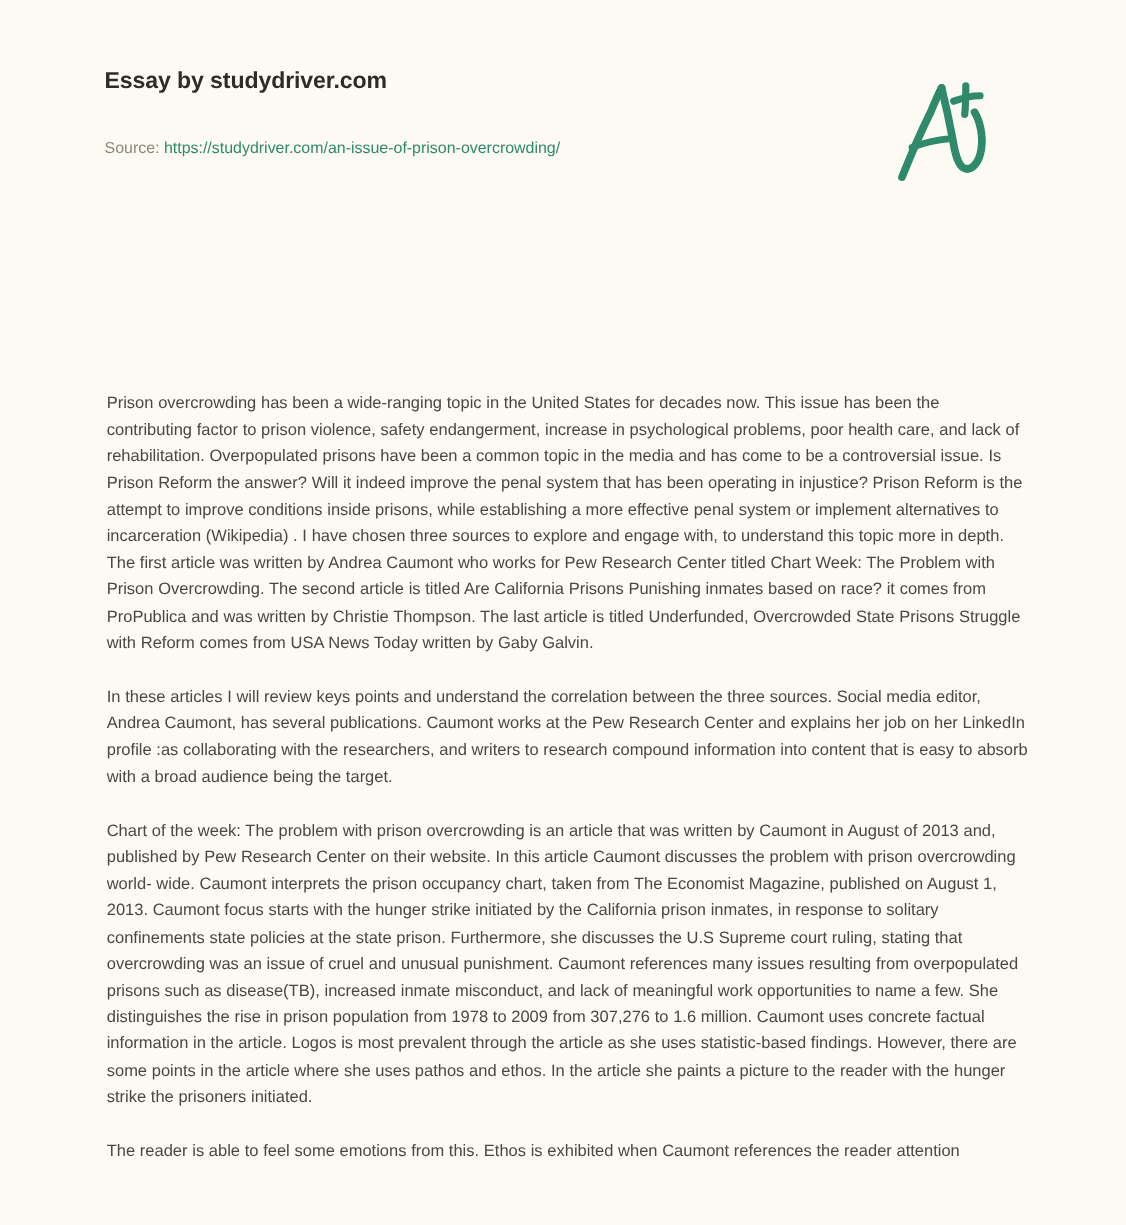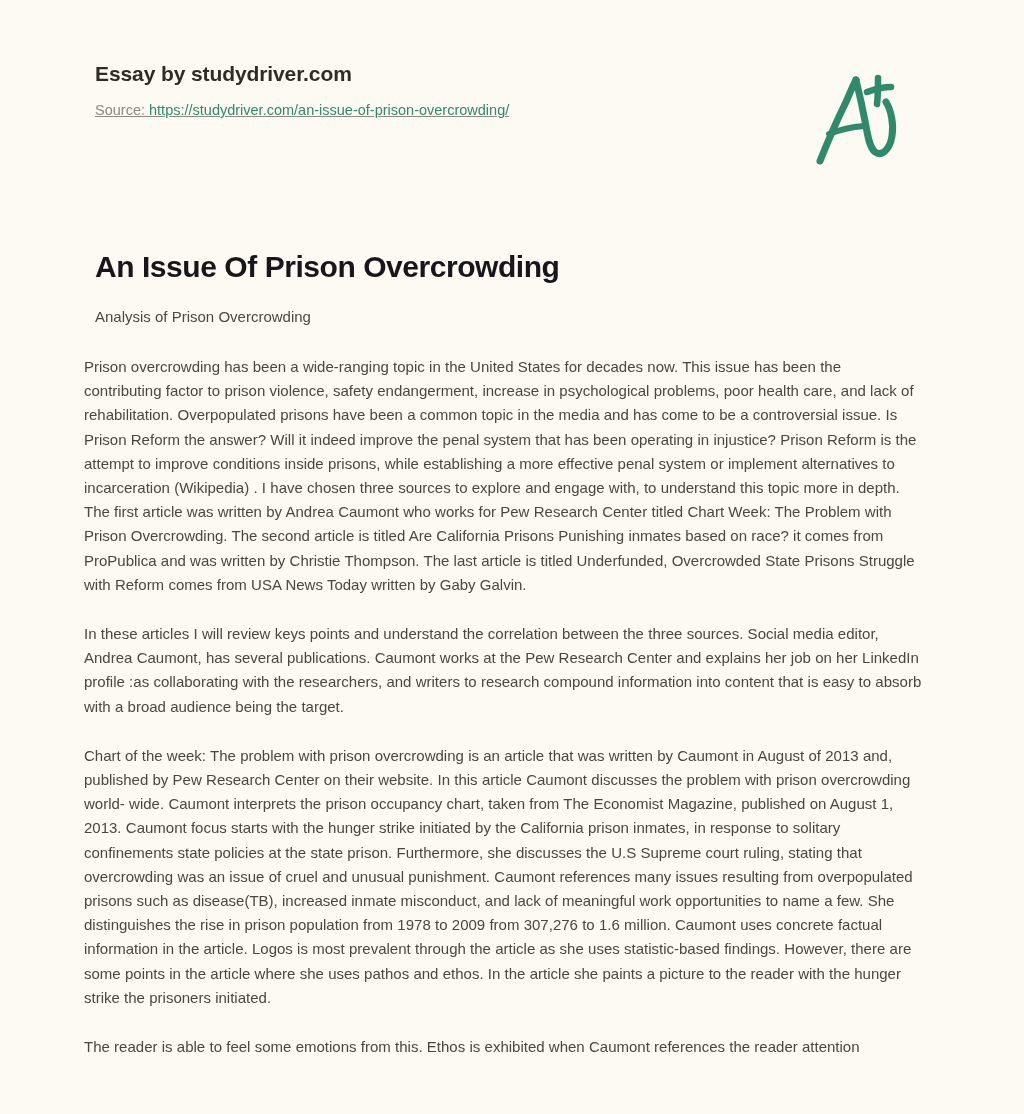--- a/index.html
+++ b/index.html
@@ -36,26 +36,25 @@
     font-size: 21px;
     font-weight: bold;
     color: #2f2c28;
     letter-spacing: -0.1px;
     margin: 0;
     padding: 0;
     line-height: 28px;
   }
 
   .source-line {
-    margin-top: 12px;
+    margin-top: 37px;
     font-size: 14.5px;
     line-height: 20px;
     color: #8d8880;
     white-space: nowrap;
-    text-decoration: underline;
   }
   .source-label {
     color: #8d8880;
   }
   .source-url {
     color: #2f8a6c;
     text-decoration: none;
   }
 
   
@@ -93,21 +92,21 @@
     margin-top: 20px;
     font-size: 15px;
     line-height: 21px;
     color: #4c4944;
   }
 
   
   .article-body {
     position: absolute;
     top: 355px;
-    left: 84px;
+    left: 97px;
     width: 838px;
   }
 
   .article-body p {
     margin: 0 0 25px 0;
     font-size: 15px;
     line-height: 24.2px;
     color: #4a4742;
     text-align: left;
     word-spacing: 0.1px;
@@ -139,24 +138,20 @@
                C76 91 84 83 86 70 C88 58 85 44 80 36" stroke-width="7"></path>
 
       <path d="M23 68 C33 64 46 61 58 60" stroke-width="6"></path>
 
       <path d="M61 26 C69 23 78 21 85 21" stroke-width="6.5"></path>
 
       <path d="M72 12 C72 20 72 30 71 38" stroke-width="6.5"></path>
     </svg>
   </div>
 
-  <div class="title-block">
-    <h1 class="essay-title">An Issue Of Prison Overcrowding</h1>
-    <div class="essay-subtitle">Analysis of Prison Overcrowding</div>
-  </div>
 
   <div class="article-body">
     <p>Prison overcrowding has been a wide-ranging topic in the United States for decades now. This issue has been the contributing factor to prison violence, safety endangerment, increase in psychological problems, poor health care, and lack of rehabilitation. Overpopulated prisons have been a common topic in the media and has come to be a controversial issue. Is Prison Reform the answer? Will it indeed improve the penal system that has been operating in injustice? Prison Reform is the attempt to improve conditions inside prisons, while establishing a more effective penal system or implement alternatives to incarceration (Wikipedia) . I have chosen three sources to explore and engage with, to understand this topic more in depth. The first article was written by Andrea Caumont who works for Pew Research Center titled  Chart Week: The Problem with Prison Overcrowding. The second article is titled Are California Prisons Punishing inmates based on race? it comes from ProPublica and was written by Christie Thompson. The last article is titled Underfunded, Overcrowded State Prisons Struggle with Reform comes from USA News Today written by Gaby Galvin.</p>
     <p>In these articles I will review keys points and understand the correlation between the three sources. Social media editor, Andrea Caumont, has several publications. Caumont works at the Pew Research Center and explains her job on her LinkedIn profile :as collaborating with the researchers, and writers to research compound information into content that is easy to absorb with a broad audience being the target.</p>
     <p>Chart of the week: The problem with prison overcrowding is an article that was written by Caumont in August of 2013 and, published by Pew Research Center on their website. In this article Caumont discusses the problem with prison overcrowding world- wide. Caumont interprets the prison occupancy chart, taken from The Economist Magazine, published on August 1, 2013. Caumont focus starts with the hunger strike initiated by the California prison inmates, in response to solitary confinements state policies at the state prison. Furthermore, she discusses the U.S Supreme court ruling, stating that overcrowding was an issue of cruel and unusual punishment. Caumont references many issues resulting from overpopulated prisons such as disease(TB), increased inmate misconduct, and lack of meaningful work opportunities to name a few. She distinguishes the rise in prison population from 1978 to 2009 from 307,276 to 1.6 million. Caumont uses concrete factual information in the article. Logos is most prevalent through the article as she uses statistic-based findings. However, there are some points in the article where she uses pathos and ethos. In the article she paints a picture to the reader with the  hunger strike the prisoners initiated.</p>
     <p>The reader is able to feel some emotions from this. Ethos is exhibited when Caumont references the reader attention</p>
   </div>
 
 </div>
 

